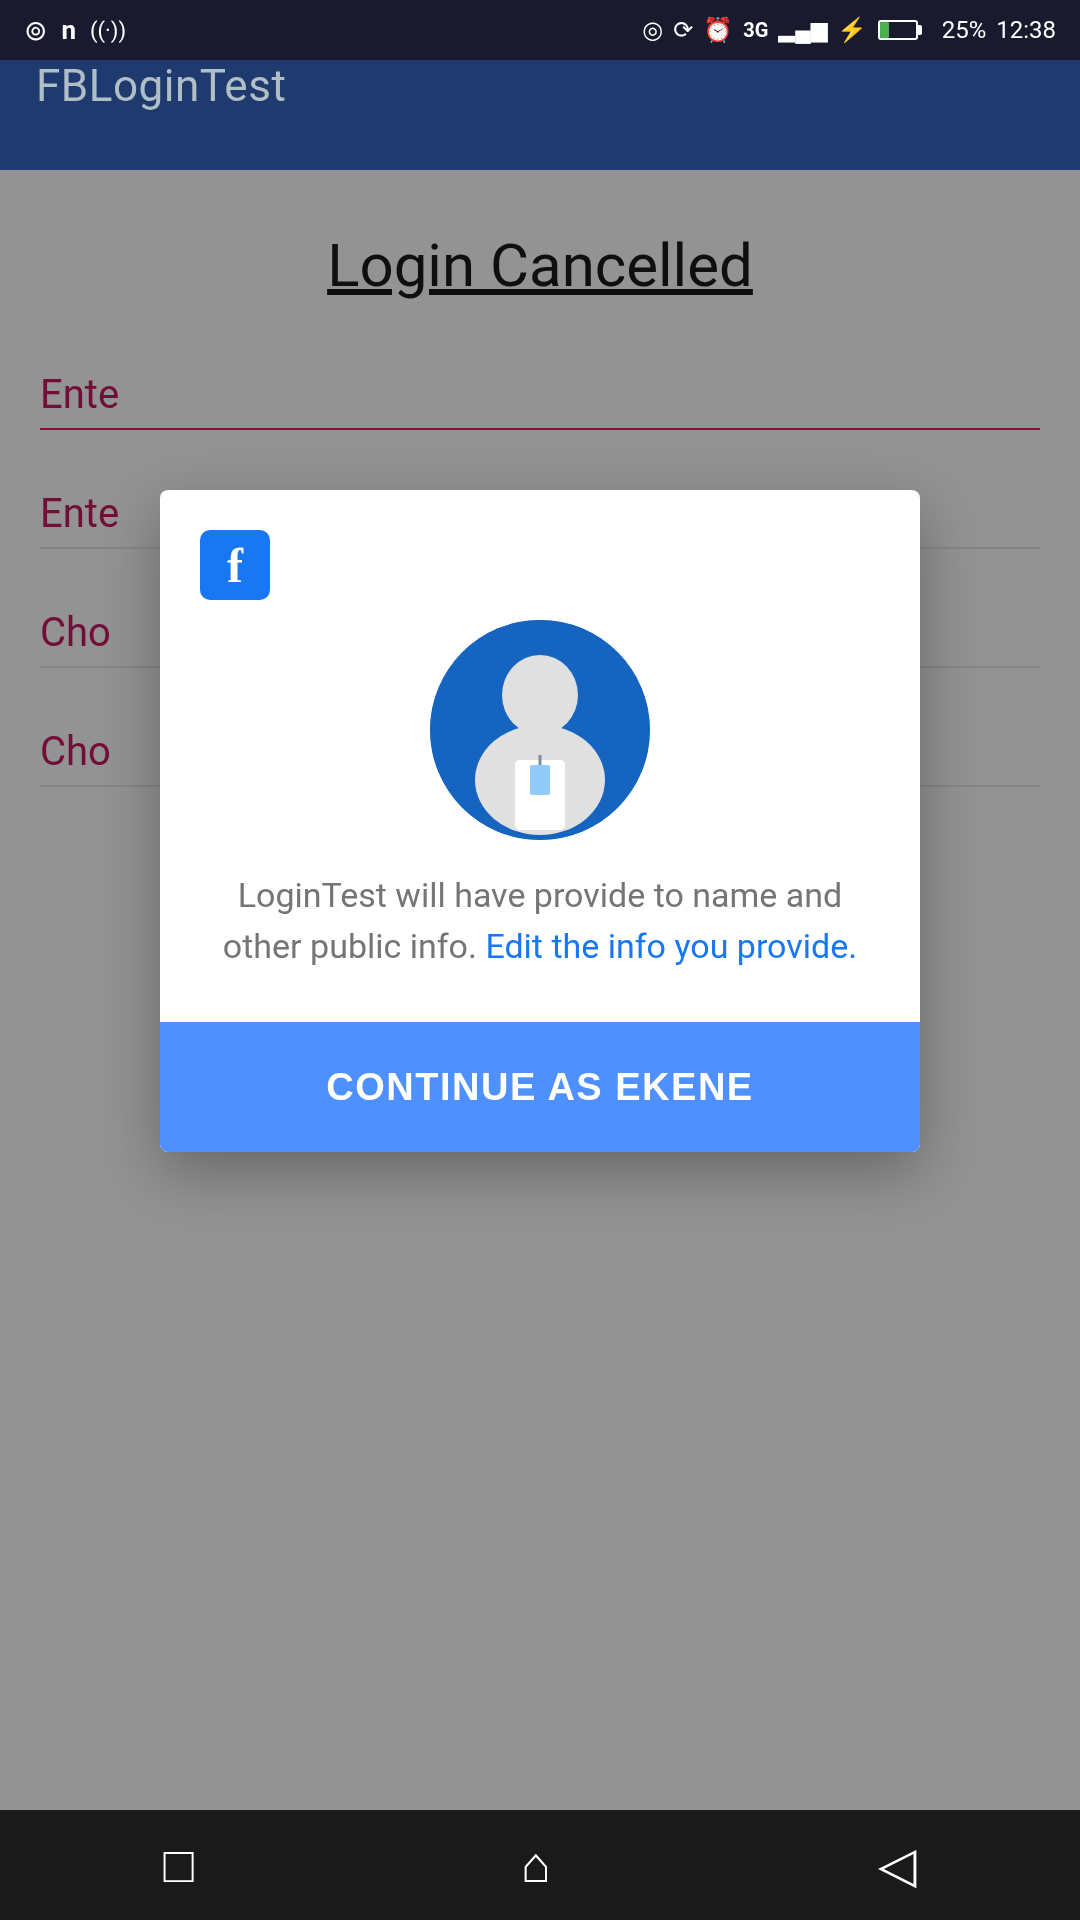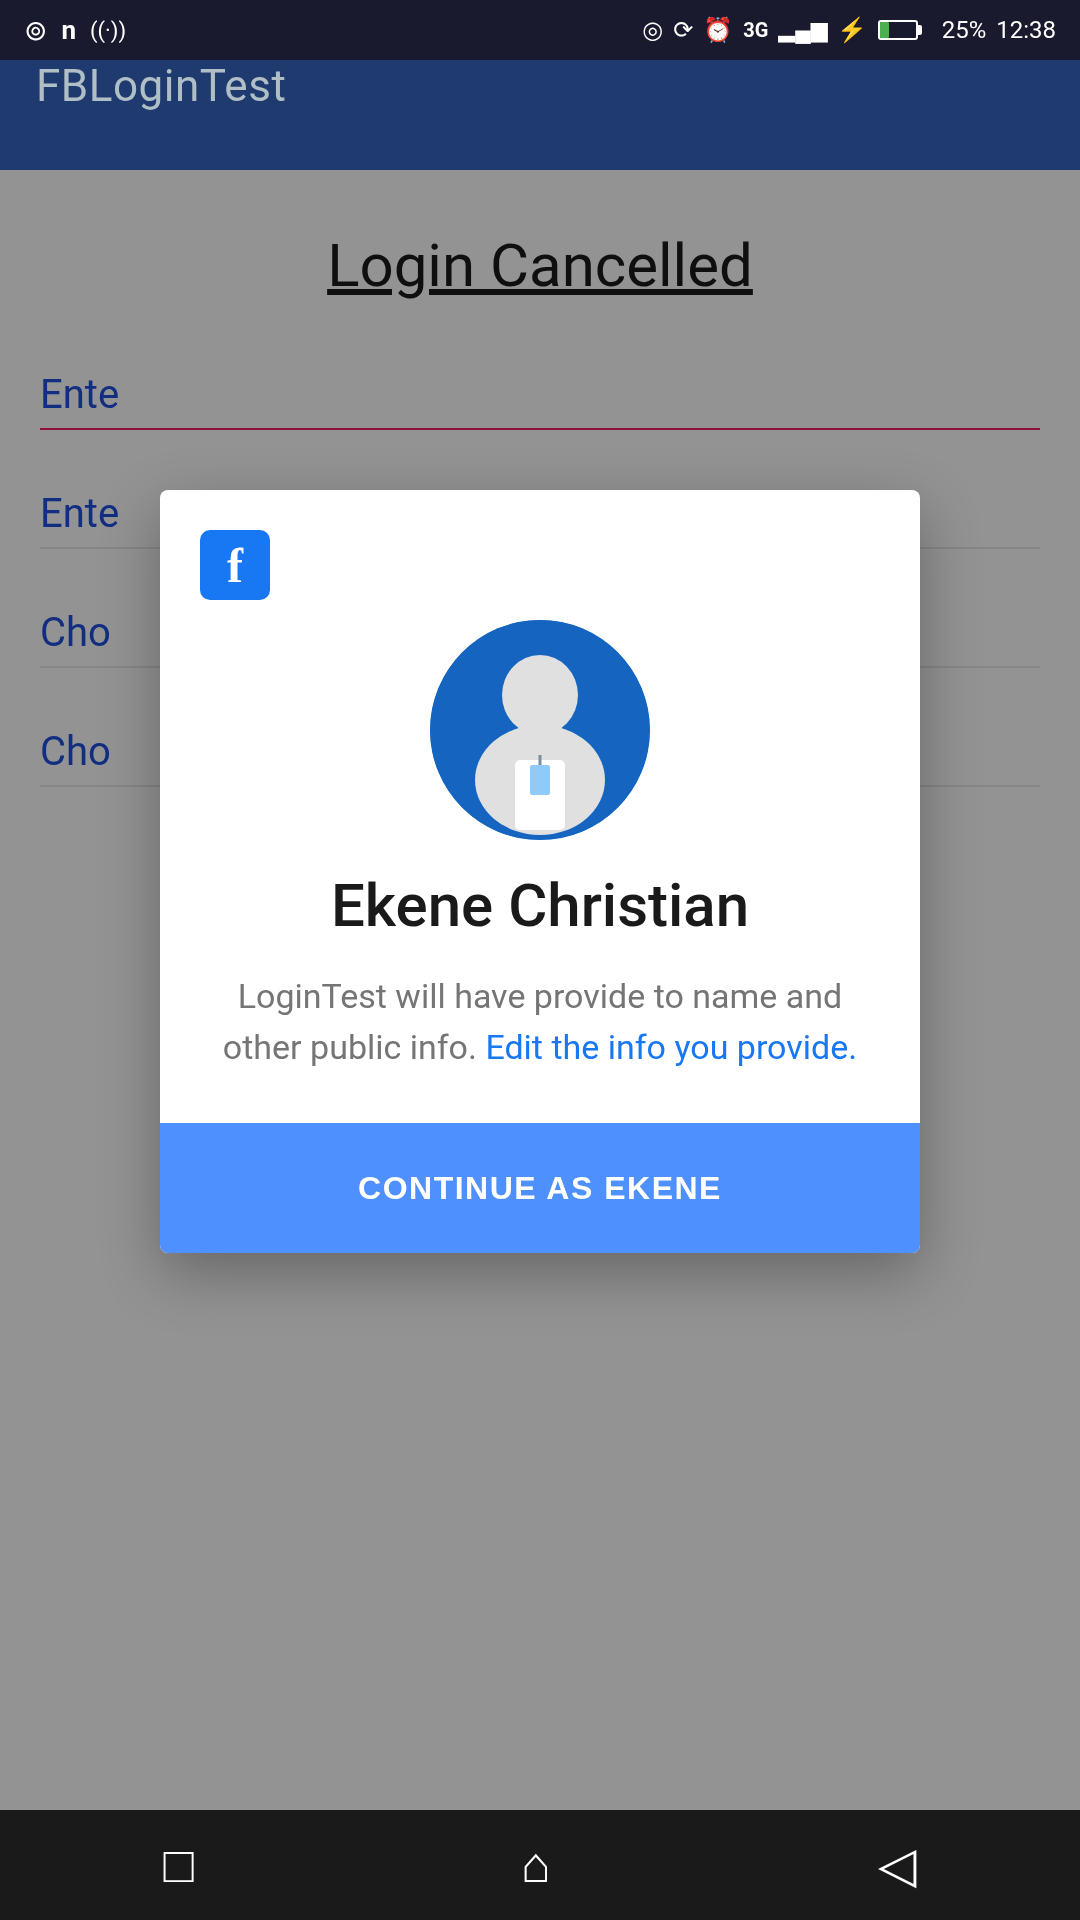--- a/index.html
+++ b/index.html
@@ -107,21 +107,21 @@
     }
 
     .input-group {
       margin-bottom: 50px;
       position: relative;
     }
 
     .input-field {
       width: 100%;
       font-size: 40px;
-      color: #1d4ed8;
+      color: #be185d;
       border: none;
       border-bottom: 2px solid #e0e0e0;
       padding: 10px 0;
       background: transparent;
     }
 
     .input-field.active {
       border-bottom-color: #e91e63;
     }
 
@@ -217,21 +217,21 @@
       text-decoration: none;
       margin-top: 32px;
     }
 
     .modal-button {
       width: 100%;
       height: 130px;
       background: #4d90fe;
       border: none;
       color: white;
-      font-size: 32px;
+      font-size: 38px;
       font-weight: bold;
       letter-spacing: 1.5px;
       cursor: pointer;
       display: flex;
       align-items: center;
       justify-content: center;
     }
 
     
     .or-section {
@@ -371,21 +371,20 @@
               <ellipse cx="110" cy="160" rx="65" ry="55" fill="#e0e0e0"></ellipse>
 
               <rect x="85" y="140" width="50" height="70" rx="5" fill="white"></rect>
 
               <rect x="100" y="145" width="20" height="30" rx="2" fill="#90caf9"></rect>
               <line x1="110" y1="135" x2="110" y2="145" stroke="#78909c" stroke-width="3"></line>
             </svg>
           </div>
         </div>
 
-        <div class="user-name">Ekene Christian</div>
 
         <div class="access-info">
           <span>LoginTest will have provide to name and other public info.</span>
           <a class="edit-link">Edit the info you provide.</a>
         </div>
       </div>
 
       <button class="modal-button">CONTINUE AS EKENE</button>
     </div>
   </div>

